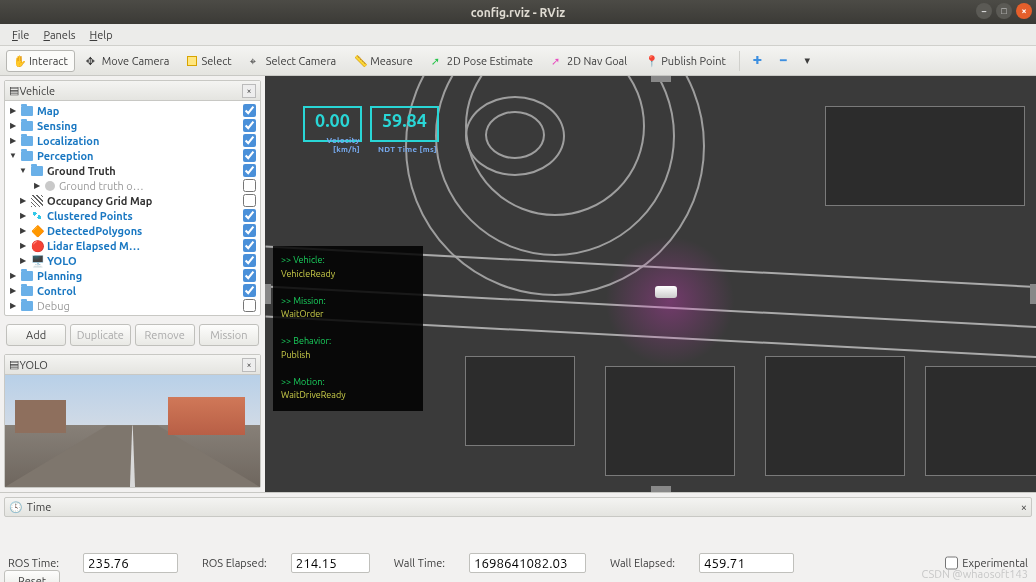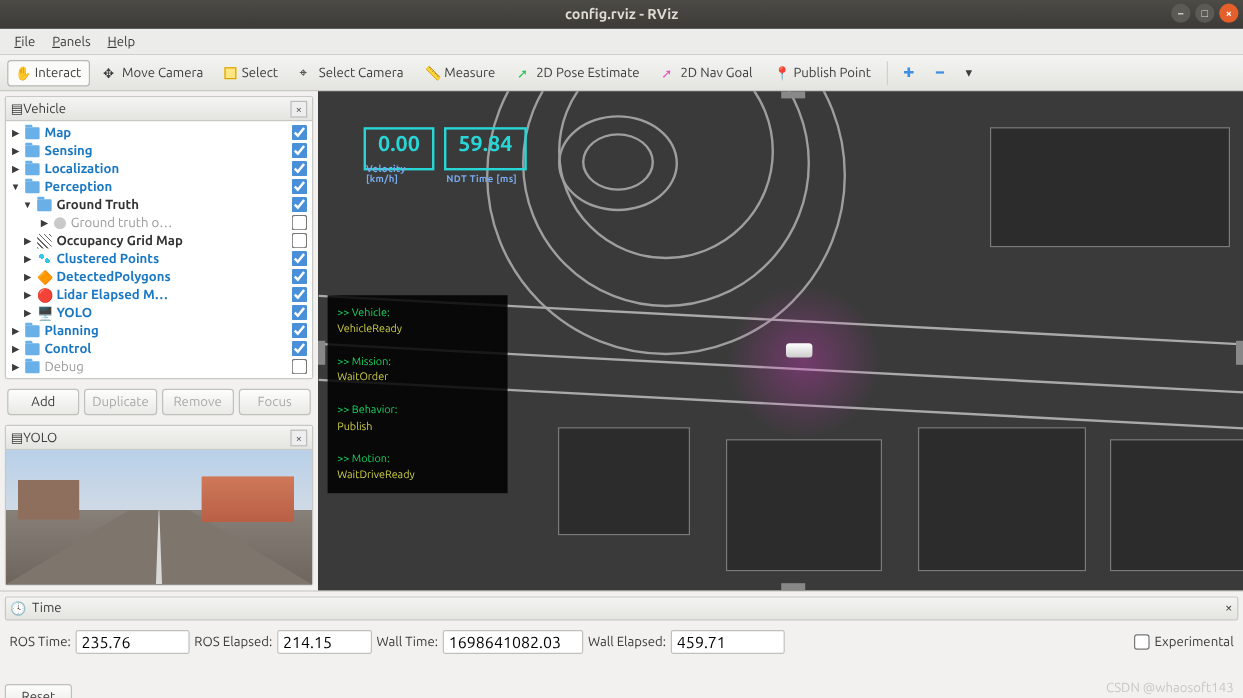--- a/index.html
+++ b/index.html
@@ -46,30 +46,30 @@
   .ground{position:absolute;inset:45% 0 0 0;background:linear-gradient(#878078,#6e665e);}
   .road{position:absolute;bottom:0;left:0;right:0;height:55%;background:#7e766d;clip-path:polygon(0 100%,100% 100%,60% 0,40% 0);}
   .bldgL{position:absolute;left:4%;bottom:48%;width:20%;height:30%;background:#8e6f5d;}
   .bldgR{position:absolute;right:6%;bottom:46%;width:30%;height:34%;background:linear-gradient(#d07858,#b85f46);}
   .lane{position:absolute;left:49%;bottom:0;width:2%;height:55%;background:#d9d9d9;clip-path:polygon(0 100%,100% 100%,55% 0,45% 0);}
   .view3d{ flex:1; background:#3a3a3a; position:relative; overflow:hidden;}
   .circ{position:absolute;border:2px solid #9e9e9e;border-radius:50%;}
   .lane-line{position:absolute;background:#aaa;height:2px;}
   .hud{position:absolute;left:38px;top:30px;display:flex;gap:8px;}
   .hud .box{border:2px solid #29d6d6;color:#29d6d6;padding:2px 10px 10px;font-weight:bold;font-size:18px;position:relative;}
-  .hud .box .sub{position:absolute;bottom:-14px;left:0;right:0;text-align:left;font-size:8px;color:#7ae;letter-spacing:0.3px;}
+  .hud .box .sub{position:absolute;bottom:-14px;left:0;right:0;text-align:right;font-size:8px;color:#7ae;letter-spacing:0.3px;}
   .status{position:absolute;left:8px;top:170px;width:150px;background:rgba(0,0,0,0.85);color:#cccf4a;font-family:monospace;font-size:9px;padding:8px;line-height:1.5;}
   .status .g{color:#1ad45f;}
   .car{position:absolute;left:390px;top:210px;width:22px;height:12px;background:linear-gradient(#fff,#ccc);border-radius:3px;}
   .pinkhaze{position:absolute;left:340px;top:160px;width:130px;height:130px;border-radius:50%;background:radial-gradient(rgba(220,60,200,0.35),rgba(220,60,200,0) 70%);}
   .bldg3d{position:absolute;background:#2c2c2c;border:1px solid #7a7a7a;}
   .spiral{position:absolute;left:190px;top:10px;width:140px;height:100px;}
   .timepanel{ border-top:1px solid #c8c8c4; padding:4px; height:74px;}
   .tp-hdr{ display:flex;align-items:center;height:20px;border:1px solid #c8c8c4;border-radius:2px;background:linear-gradient(#f4f4f2,#e4e4e0);padding:0 4px;}
-  .tp-body{ display:flex; align-items:center; gap:4px; padding:8px 4px;}
+  .tp-body{ display:flex; align-items:center; gap:24px; padding:8px 4px;margin-top:28px;}
   .tp-body label{ white-space:nowrap;}
   .tp-body input{ height:20px; border:1px solid #c0c0bc; border-radius:2px; padding:0 4px; background:#fff;}
   .reset{ height:22px; width:56px; border:1px solid #c0c0bc; border-radius:3px; background:linear-gradient(#fdfdfc,#e9e9e5);display:flex;align-items:center;justify-content:center;cursor:pointer;margin:4px;}
   .exp{ margin-left:auto; display:flex; align-items:center; gap:4px;}
   .watermark{position:absolute;right:8px;bottom:2px;color:#c7c7c7;font-size:11px;}
   .navdots{position:absolute;background:#888;width:6px;height:20px;}
   .navdots.l{left:0;top:50%;}
   .navdots.r{right:0;top:50%;}
   .navdots.t{left:50%;top:0;height:6px;width:20px;}
   .navdots.b{left:50%;bottom:0;height:6px;width:20px;}
@@ -258,21 +258,21 @@
             <span class="folder"></span>
             <span class="lbl muted">Debug</span>
             <input type="checkbox" class="cb" style="">
           </div>
         </div>
     </div>
     <div class="btnrow">
       <div class="btn">Add</div>
       <div class="btn dis">Duplicate</div>
       <div class="btn dis">Remove</div>
-      <div class="btn dis">Focus</div>
+      <div class="btn dis">Mission</div>
     </div>
 
     <div class="panel" style="flex:1;">
       <div class="panel-hdr">
         <span>▤</span>
         <span class="ttl">YOLO</span>
         <span class="x">×</span>
       </div>
       <div class="yolo-img">
         <div class="sky"></div>

